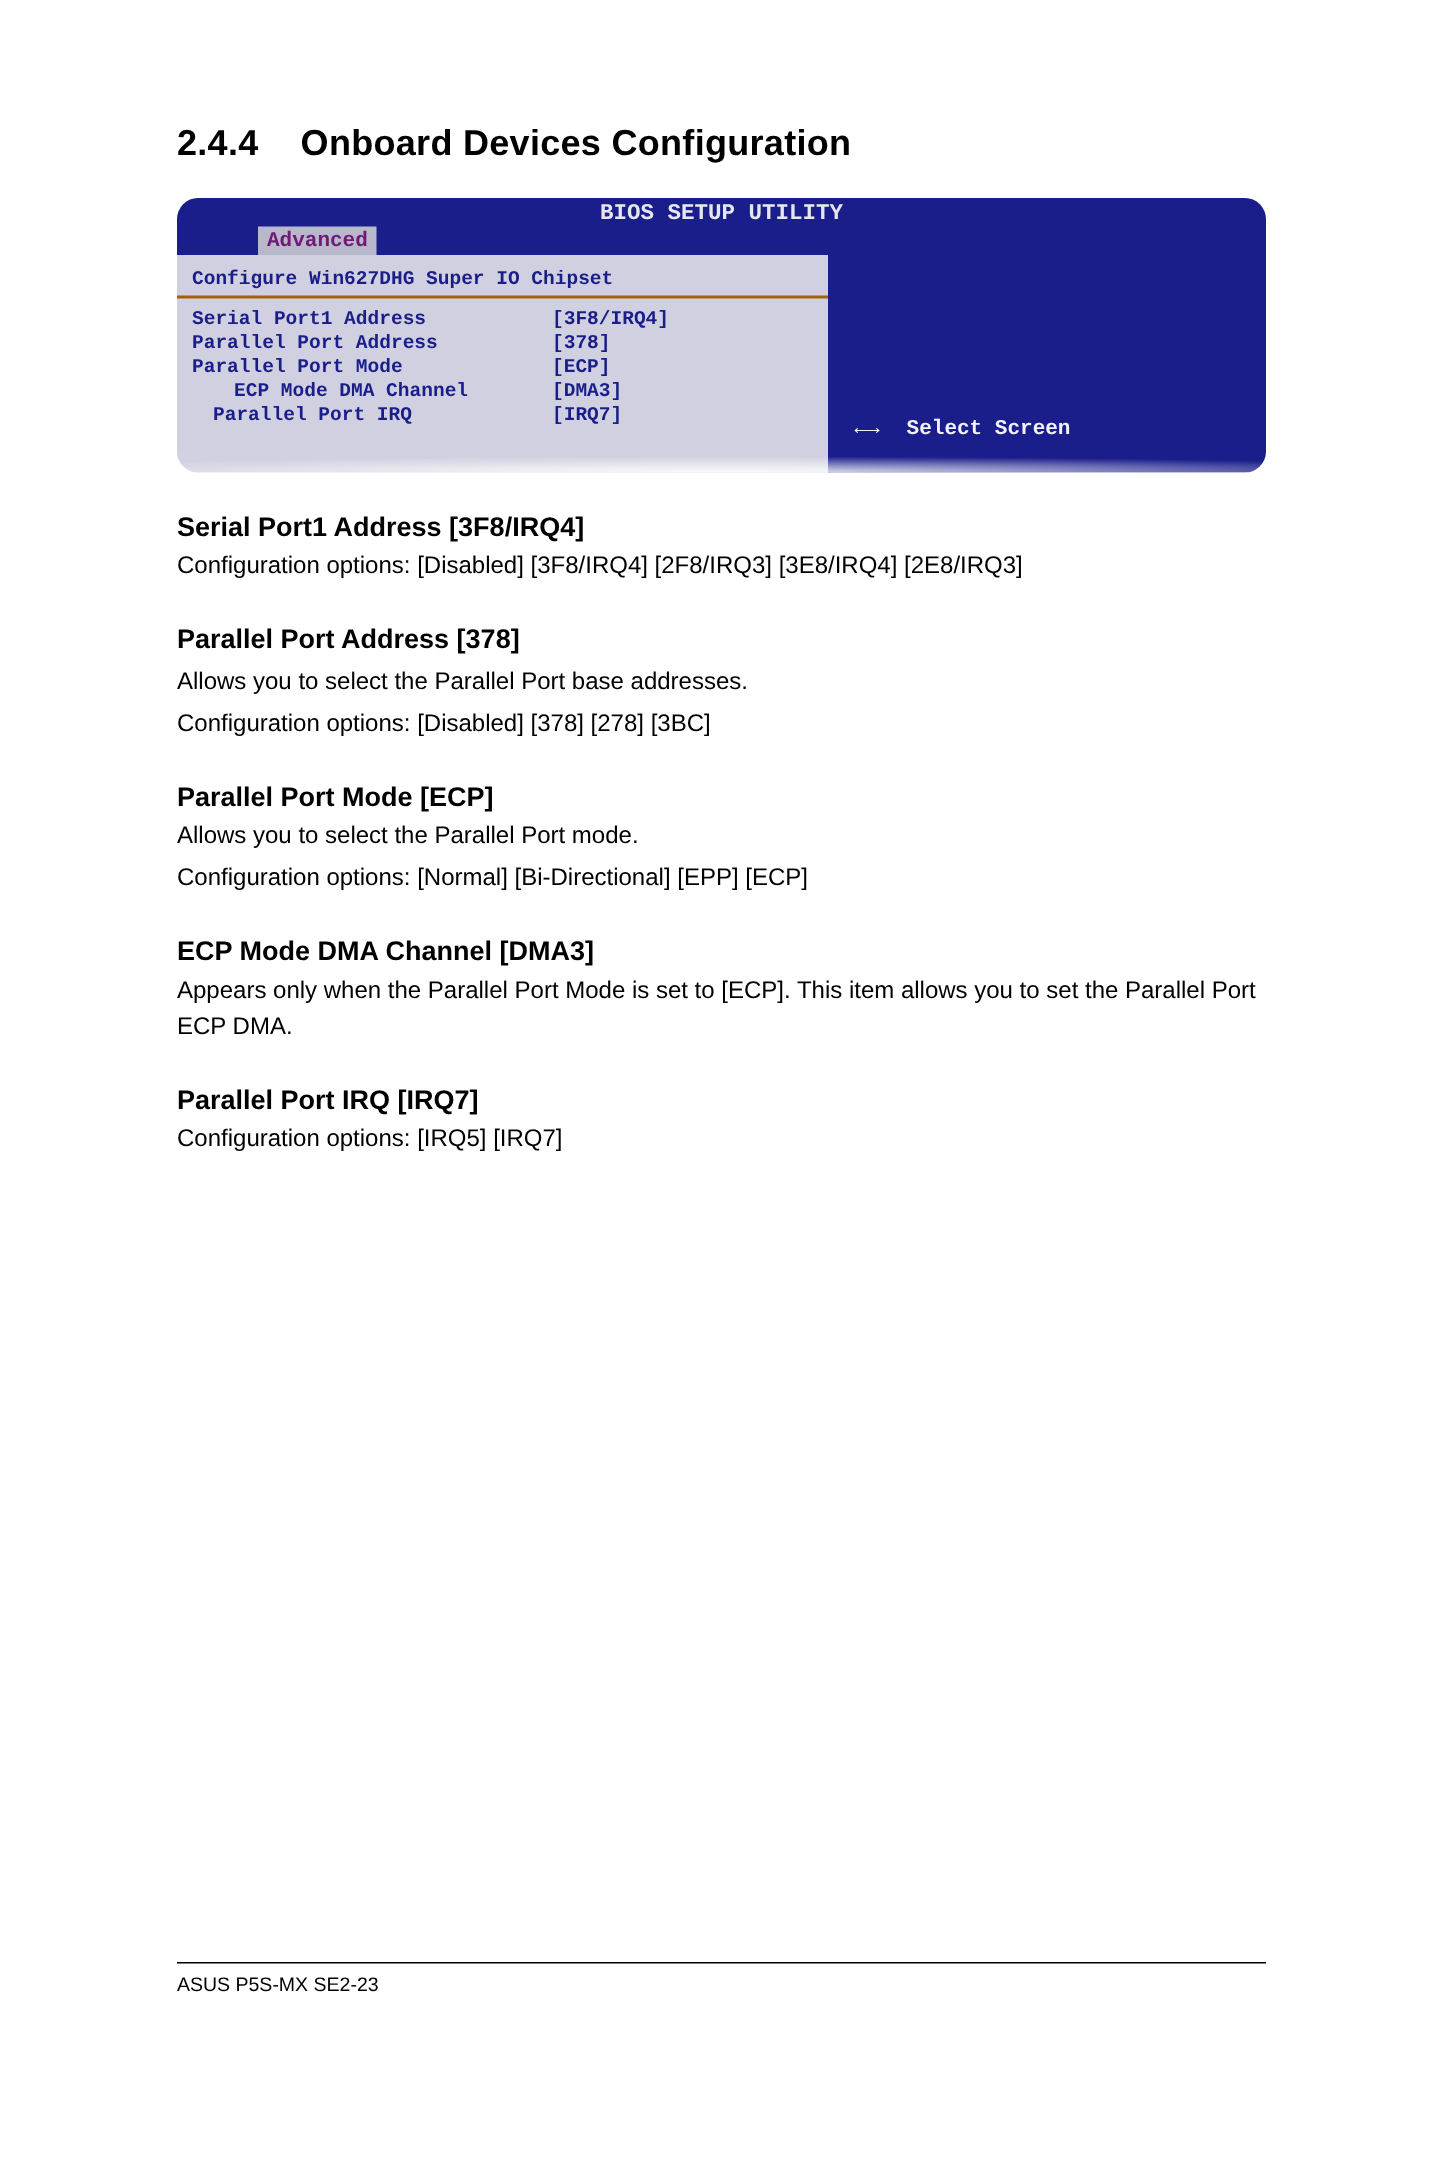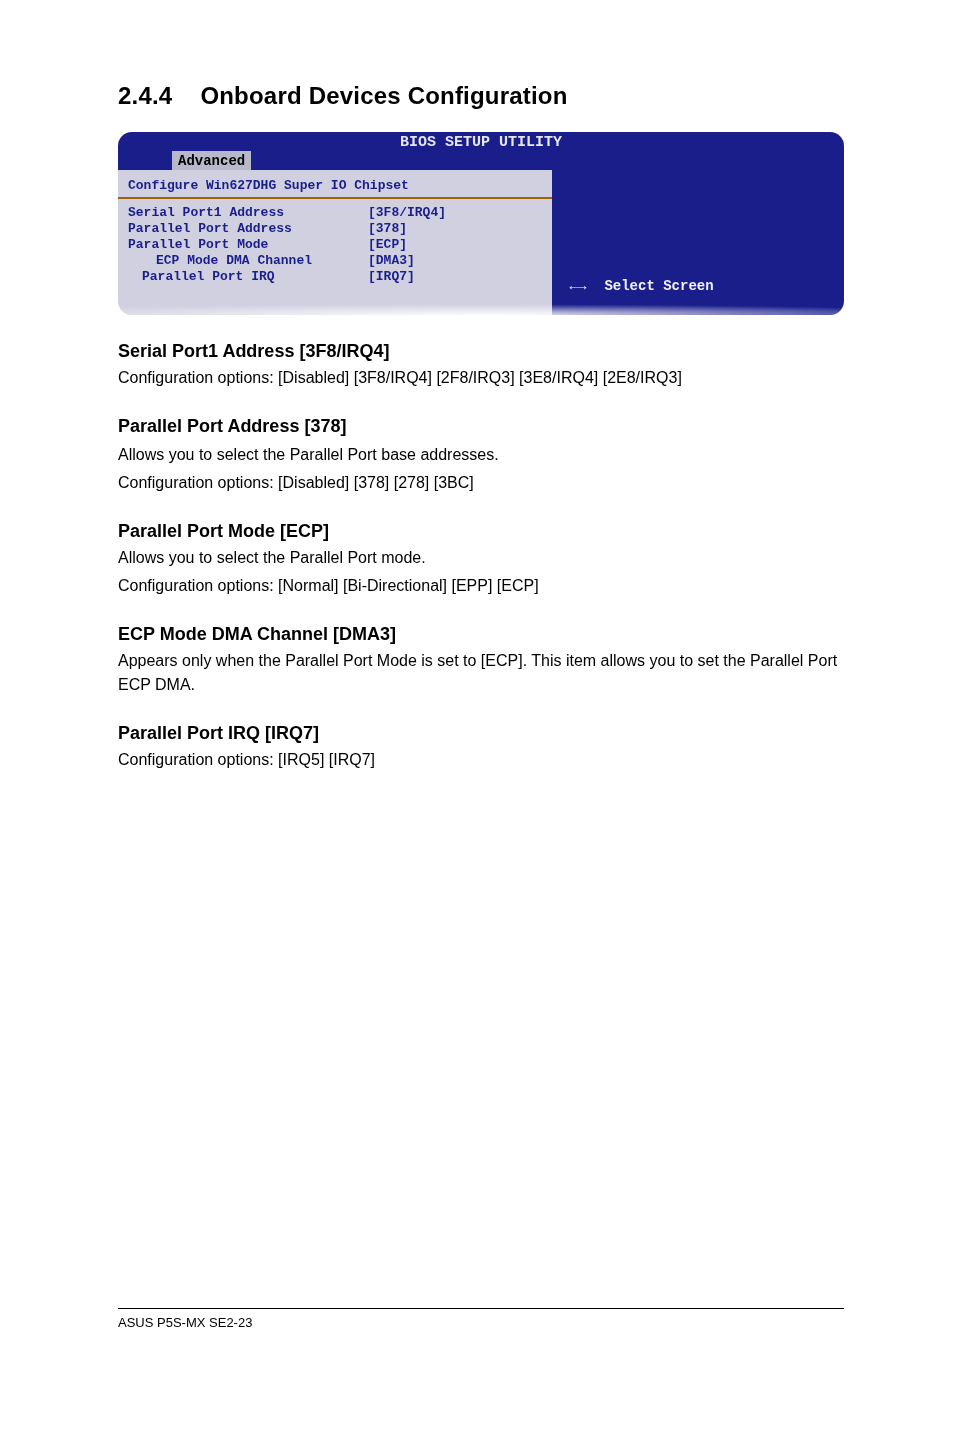--- a/index.html
+++ b/index.html
@@ -36,21 +36,21 @@
     font-family: "Courier New", monospace;
     font-weight: bold;
     font-size: 15px;
     position: relative;
   }
   .bios-tab {
     position: absolute;
     left: 54px;
     bottom: 0;
     background: #b7b8c9;
-    color: #000000;
+    color: #701a75;
     font-family: "Courier New", monospace;
     font-weight: bold;
     font-size: 14px;
     padding: 2px 6px 1px 6px;
   }
   .bios-body {
     display: flex;
     font-family: "Courier New", monospace;
     font-size: 13px;
     color: #1a1e8a;

